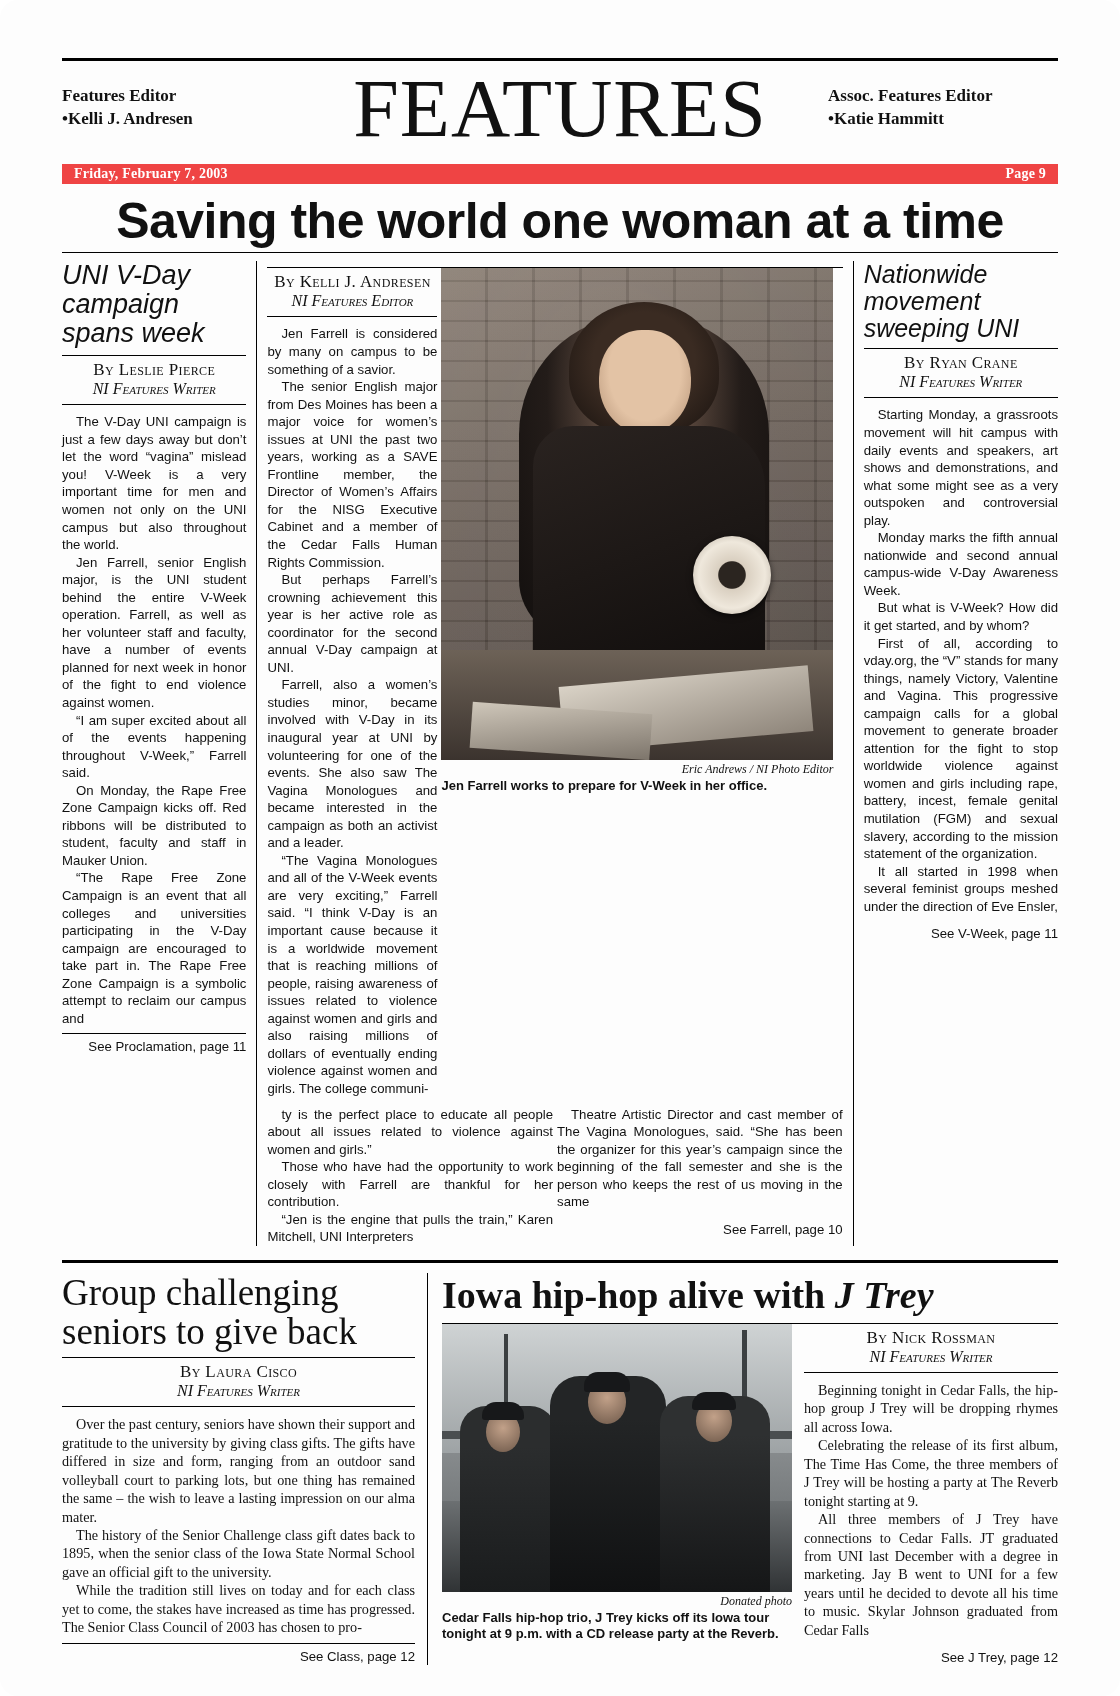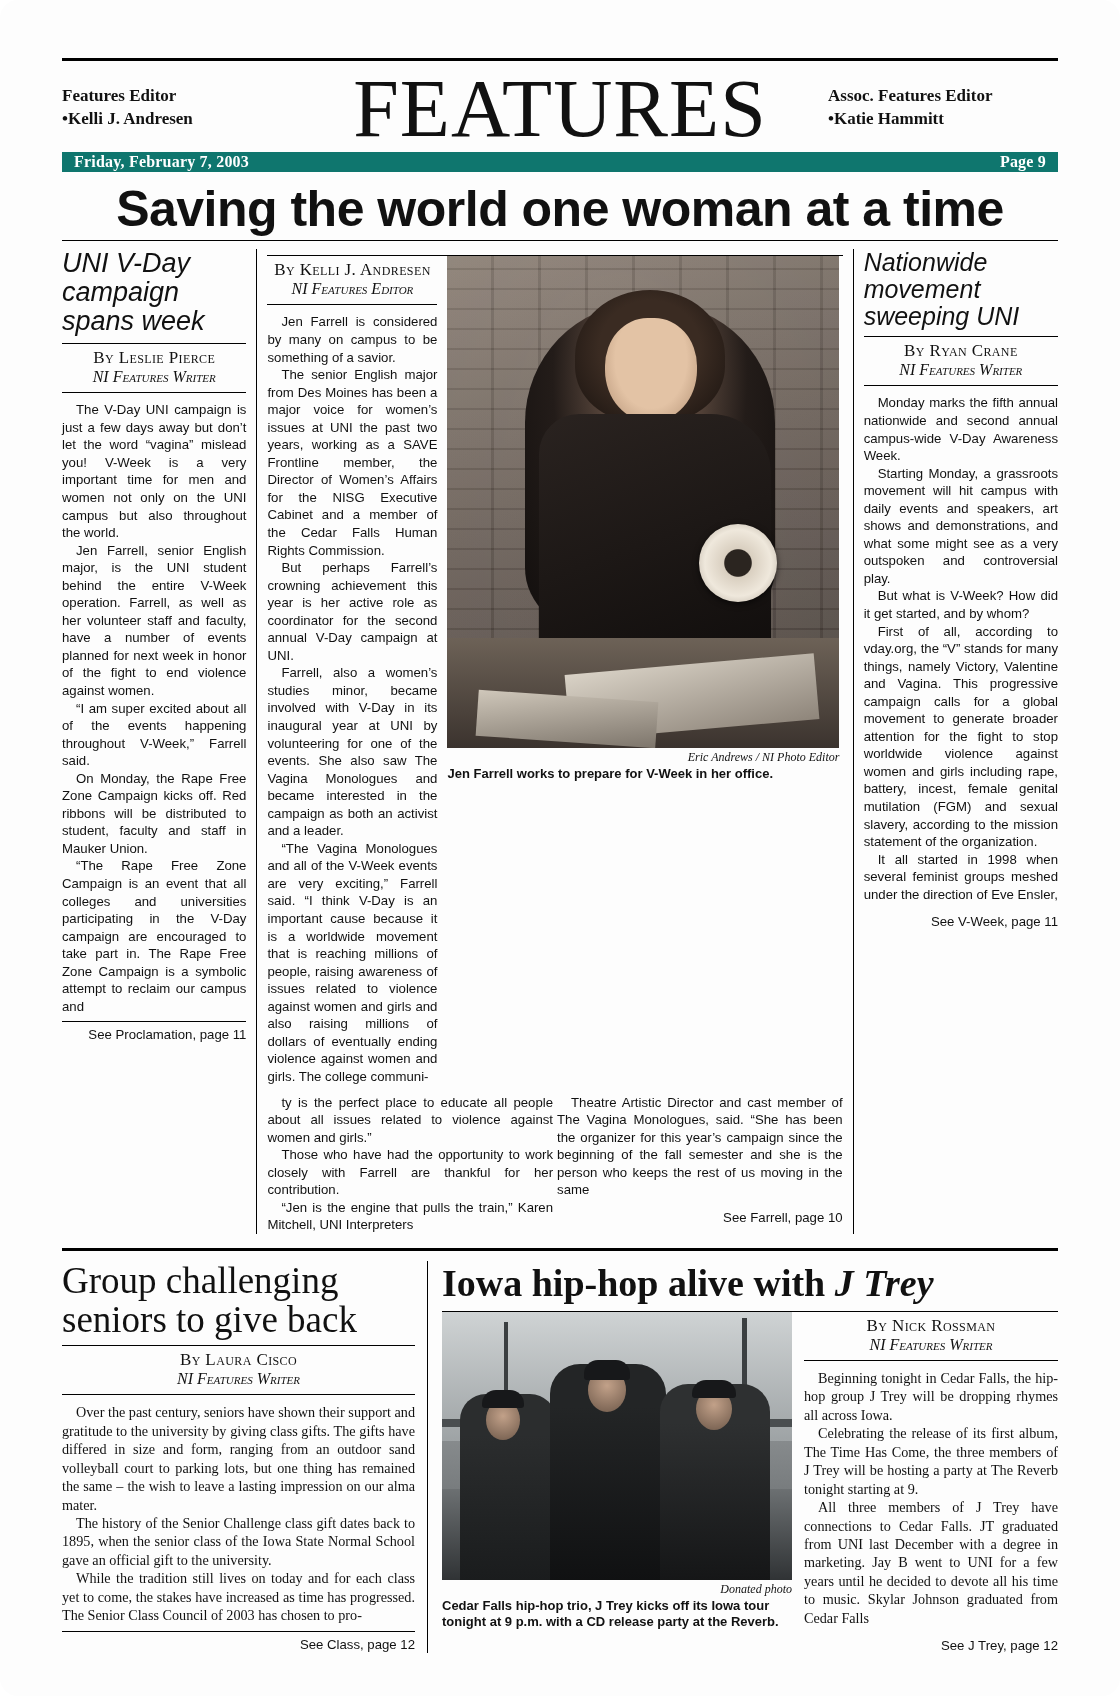--- a/index.html
+++ b/index.html
@@ -53,30 +53,30 @@
     line-height: 0.92;
     letter-spacing: 1px;
     font-weight: normal;
     flex: 1;
     text-align: center;
     white-space: nowrap;
   }
 
   
   .datebar {
-    margin-top: 6px;
-    background: #0f766e;
+    margin-top: 18px;
+    background: #ef4444;
     color: #fff;
     height: 20px;
     display: flex;
     align-items: center;
     justify-content: space-between;
     padding: 0 12px;
     font-family: "Liberation Serif", serif;
-    font-size: 16px;
+    font-size: 14px;
     font-weight: bold;
     letter-spacing: .2px;
   }
 
   
   .main-head {
     font-family: "Liberation Sans", sans-serif;
     font-size: 50px;
     font-weight: bold;
     text-align: center;
@@ -154,21 +154,21 @@
     text-align: right;
     margin-top: 6px;
     padding-top: 5px;
     border-top: 1px solid #000;
   }
   .jump.noline { border-top: none; }
 
   
   .mid-top {
     display: flex;
-    gap: 10px;
+    gap: 4px;
   }
   .mid-text-col { width: 170px; }
   .photo-wrap { width: 392px; }
   .photo {
     width: 392px;
     height: 492px;
     background:
       radial-gradient(ellipse at 42% 26%, #6d5f57 0%, #4a403a 30%, #2e2725 62%, #1b1716 100%),
       linear-gradient(180deg,#5a5047,#2a2523);
     position: relative;
@@ -394,22 +394,22 @@
           </div>
         </div>
       </div>
 
       <div class="col-right">
         <div class="deck-right">Nationwide movement sweeping UNI</div>
         <div class="rule-above-byline"></div>
         <div class="byline">By Ryan Crane</div>
         <div class="byline-sub">NI Features Writer</div>
         <div class="rule-below-byline"></div>
+        <p class="body">Starting Monday, a grassroots movement will hit campus with daily events and speakers, art shows and demonstrations, and what some might see as a very outspoken and controversial play.</p>
         <p class="body">Monday marks the fifth annual nationwide and second annual campus-wide V-Day Awareness Week.</p>
-        <p class="body">Starting Monday, a grassroots movement will hit campus with daily events and speakers, art shows and demonstrations, and what some might see as a very outspoken and controversial play.</p>
         <p class="body">But what is V-Week? How did it get started, and by whom?</p>
         <p class="body">First of all, according to vday.org, the “V” stands for many things, namely Victory, Valentine and Vagina. This progressive campaign calls for a global movement to generate broader attention for the fight to stop worldwide violence against women and girls including rape, battery, incest, female genital mutilation (FGM) and sexual slavery, according to the mission statement of the organization.</p>
         <p class="body">It all started in 1998 when several feminist groups meshed under the direction of Eve Ensler,</p>
         <div class="jump noline">See V-Week, page 11</div>
       </div>
     </div>
 
     <div class="mid-section">
 
       <div class="feat-left">

